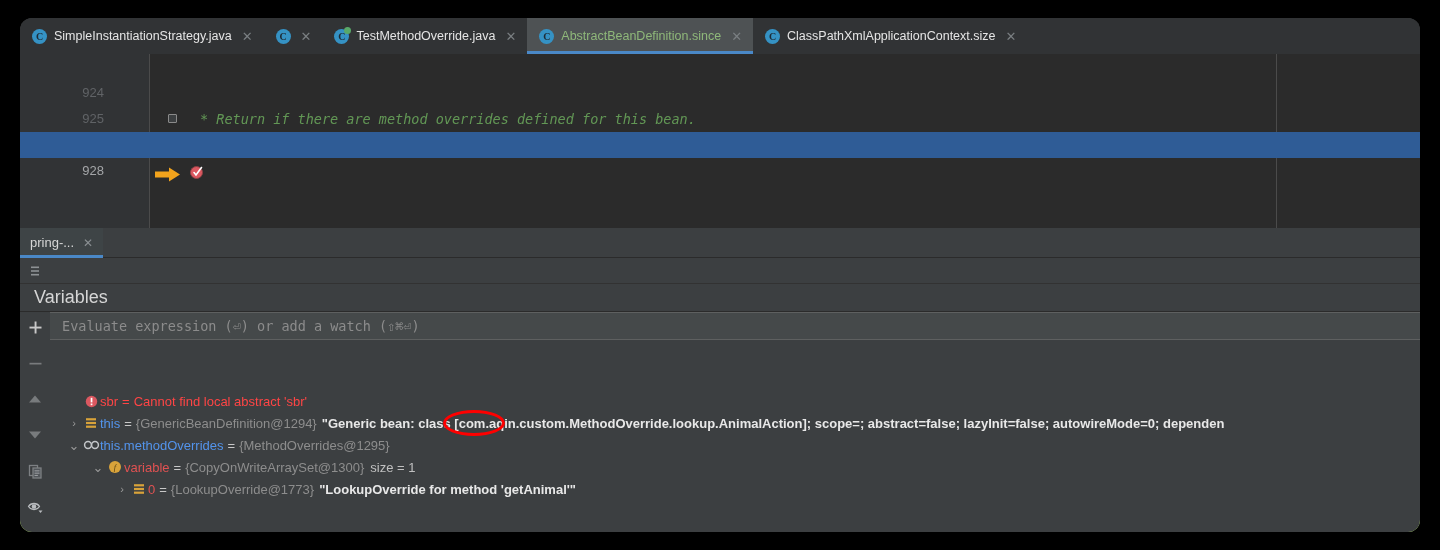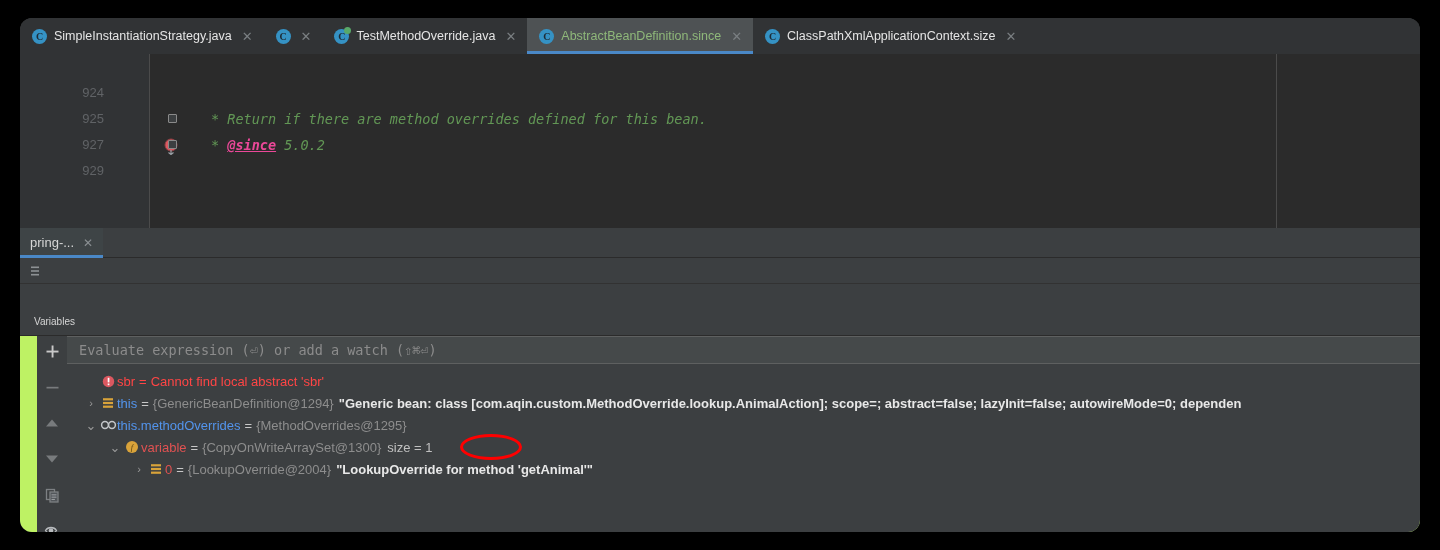--- a/index.html
+++ b/index.html
@@ -96,21 +96,21 @@
   .code-line.current { background: #2f5c96; }
   .ln {
     position: absolute; left: 0; width: 74px;
     text-align: right;
     color: #606366; font-size: 13px;
     font-family: Liberation Sans, sans-serif;
     margin-left: 10px;
   }
   .code-line.current .ln { color: #a4a6a8; }
   .code-text {
-    position: absolute; left: 191px; right: 0;
+    position: absolute; left: 180px; right: 0;
     padding-left: 0;
   }
   .rmargin {
     position: absolute; top: 0; bottom: 0; left: 1256px;
     width: 1px; background: #4b4b4b;
   }
   .gutter-icon { position: absolute; }
 
   
   .c-comment { color: #629755; font-style: italic; }
@@ -151,32 +151,30 @@
     border-bottom: 1px solid #323232;
     display: flex; align-items: center;
     padding-left: 5px;
   }
 
   #variables-header {
     height: 28px;
     background: #3c3f41;
     display: flex; align-items: center;
     padding-left: 14px;
-    font-size: 10px;
+    font-size: 18px;
     color: #d6d6d6;
     border-bottom: 1px solid #2b2b2b;
-    margin-top: 24px;
   }
 
   #debug-body {
     position: relative;
     height: 220px;
     background: #bef264;
     display: flex;
-    padding-left: 17px;
   }
   #left-toolbar {
     width: 30px;
     background: #3c3f41;
     padding-top: 3px;
     display: flex; flex-direction: column; align-items: center;
     gap: 10px;
     flex: 0 0 auto;
   }
   .tb-btn {
@@ -299,26 +297,36 @@
           <circle cx="8" cy="7" r="6" fill="#db5860" stroke="#8f4246" stroke-width="1"></circle>
           <rect x="6" y="4" width="1.6" height="6" fill="#7a3438"></rect>
           <rect x="9" y="4" width="1.6" height="6" fill="#7a3438"></rect>
           <path d="M8 12 L8 16 M5.5 14.5 L8 16.5 L10.5 14.5" stroke="#9aa0a6" stroke-width="1.2" fill="none"></path>
         </svg>
       </span>
       <span class="fold-marker" style="top:8px; border-radius:1px;"></span>
       
     </div>
 
-
-    <div class="code-line">
-      <span class="ln">929</span>
-      <span class="fold-marker sq" style="top:8px;"></span>
+    <div class="code-line current">
+      <span class="ln">928</span>
+      <span class="gutter-icon" style="left:70px; top:6px;">
+        <svg width="26" height="15" viewBox="0 0 26 15">
+          <path d="M0 4.5 H14 V0.5 L25 7.5 L14 14.5 V10.5 H0 Z" fill="#f2a31c"></path>
+        </svg>
+      </span>
+      <span class="gutter-icon" style="left:104px; top:5px;">
+        <svg width="17" height="17" viewBox="0 0 17 17">
+          <circle cx="7.5" cy="8.5" r="6" fill="#db5860" stroke="#8f4246" stroke-width="1"></circle>
+          <path d="M5 8.5 L7 11 L12.5 3.5" stroke="#ffffff" stroke-width="1.6" fill="none" stroke-linecap="round"></path>
+        </svg>
+      </span>
       
     </div>
+
   </div>
 
   <div id="debug-tabstrip">
     <div class="dbg-tab">
       <span>pring-...</span>
       <span class="tab-close">✕</span>
       <span class="uline"></span>
     </div>
   </div>
 
@@ -379,21 +387,21 @@
     </div>
 
     <div id="vars-area">
 
       <div id="eval-bar">
         <span>Evaluate expression (⏎) or add a watch (⇧⌘⏎)</span>
       </div>
 
       <div id="vars-tree">
 
-        <div class="var-row" style="padding-left:16px;">
+        <div class="var-row" style="padding-left:16px;margin-top:44px;">
           <span class="spacer16"></span>
           <span class="vicon">
             <svg width="13" height="13" viewBox="0 0 13 13">
               <circle cx="6.5" cy="6.5" r="5.7" fill="#db5860"></circle>
               <rect x="5.7" y="2.8" width="1.7" height="4.6" fill="#ffffff"></rect>
               <rect x="5.7" y="8.5" width="1.7" height="1.7" fill="#ffffff"></rect>
             </svg>
           </span>
           <span class="vname err">sbr</span>
           <span class="veq" style="color:#ff4545;">=</span>
@@ -446,21 +454,21 @@
           <span class="twisty">›</span>
           <span class="vicon">
             <svg width="12" height="12" viewBox="0 0 12 12">
               <rect x="1" y="1.2" width="10" height="2.2" fill="#d9a33a"></rect>
               <rect x="1" y="4.9" width="10" height="2.2" fill="#d9a33a"></rect>
               <rect x="1" y="8.6" width="10" height="2.2" fill="#d9a33a"></rect>
             </svg>
           </span>
           <span class="vname red">0</span>
           <span class="veq">=</span>
-          <span class="vref">{LookupOverride@2004}</span>
+          <span class="vref">{LookupOverride@1773}</span>
           <span class="vstr" style="margin-left:5px;">"LookupOverride for method 'getAnimal'"</span>
         </div>
 
       </div>
 
       <div class="annot-oval" style="left:393px; top:98px; width:62px; height:26px;"></div>
 
     </div>
   </div>
 

